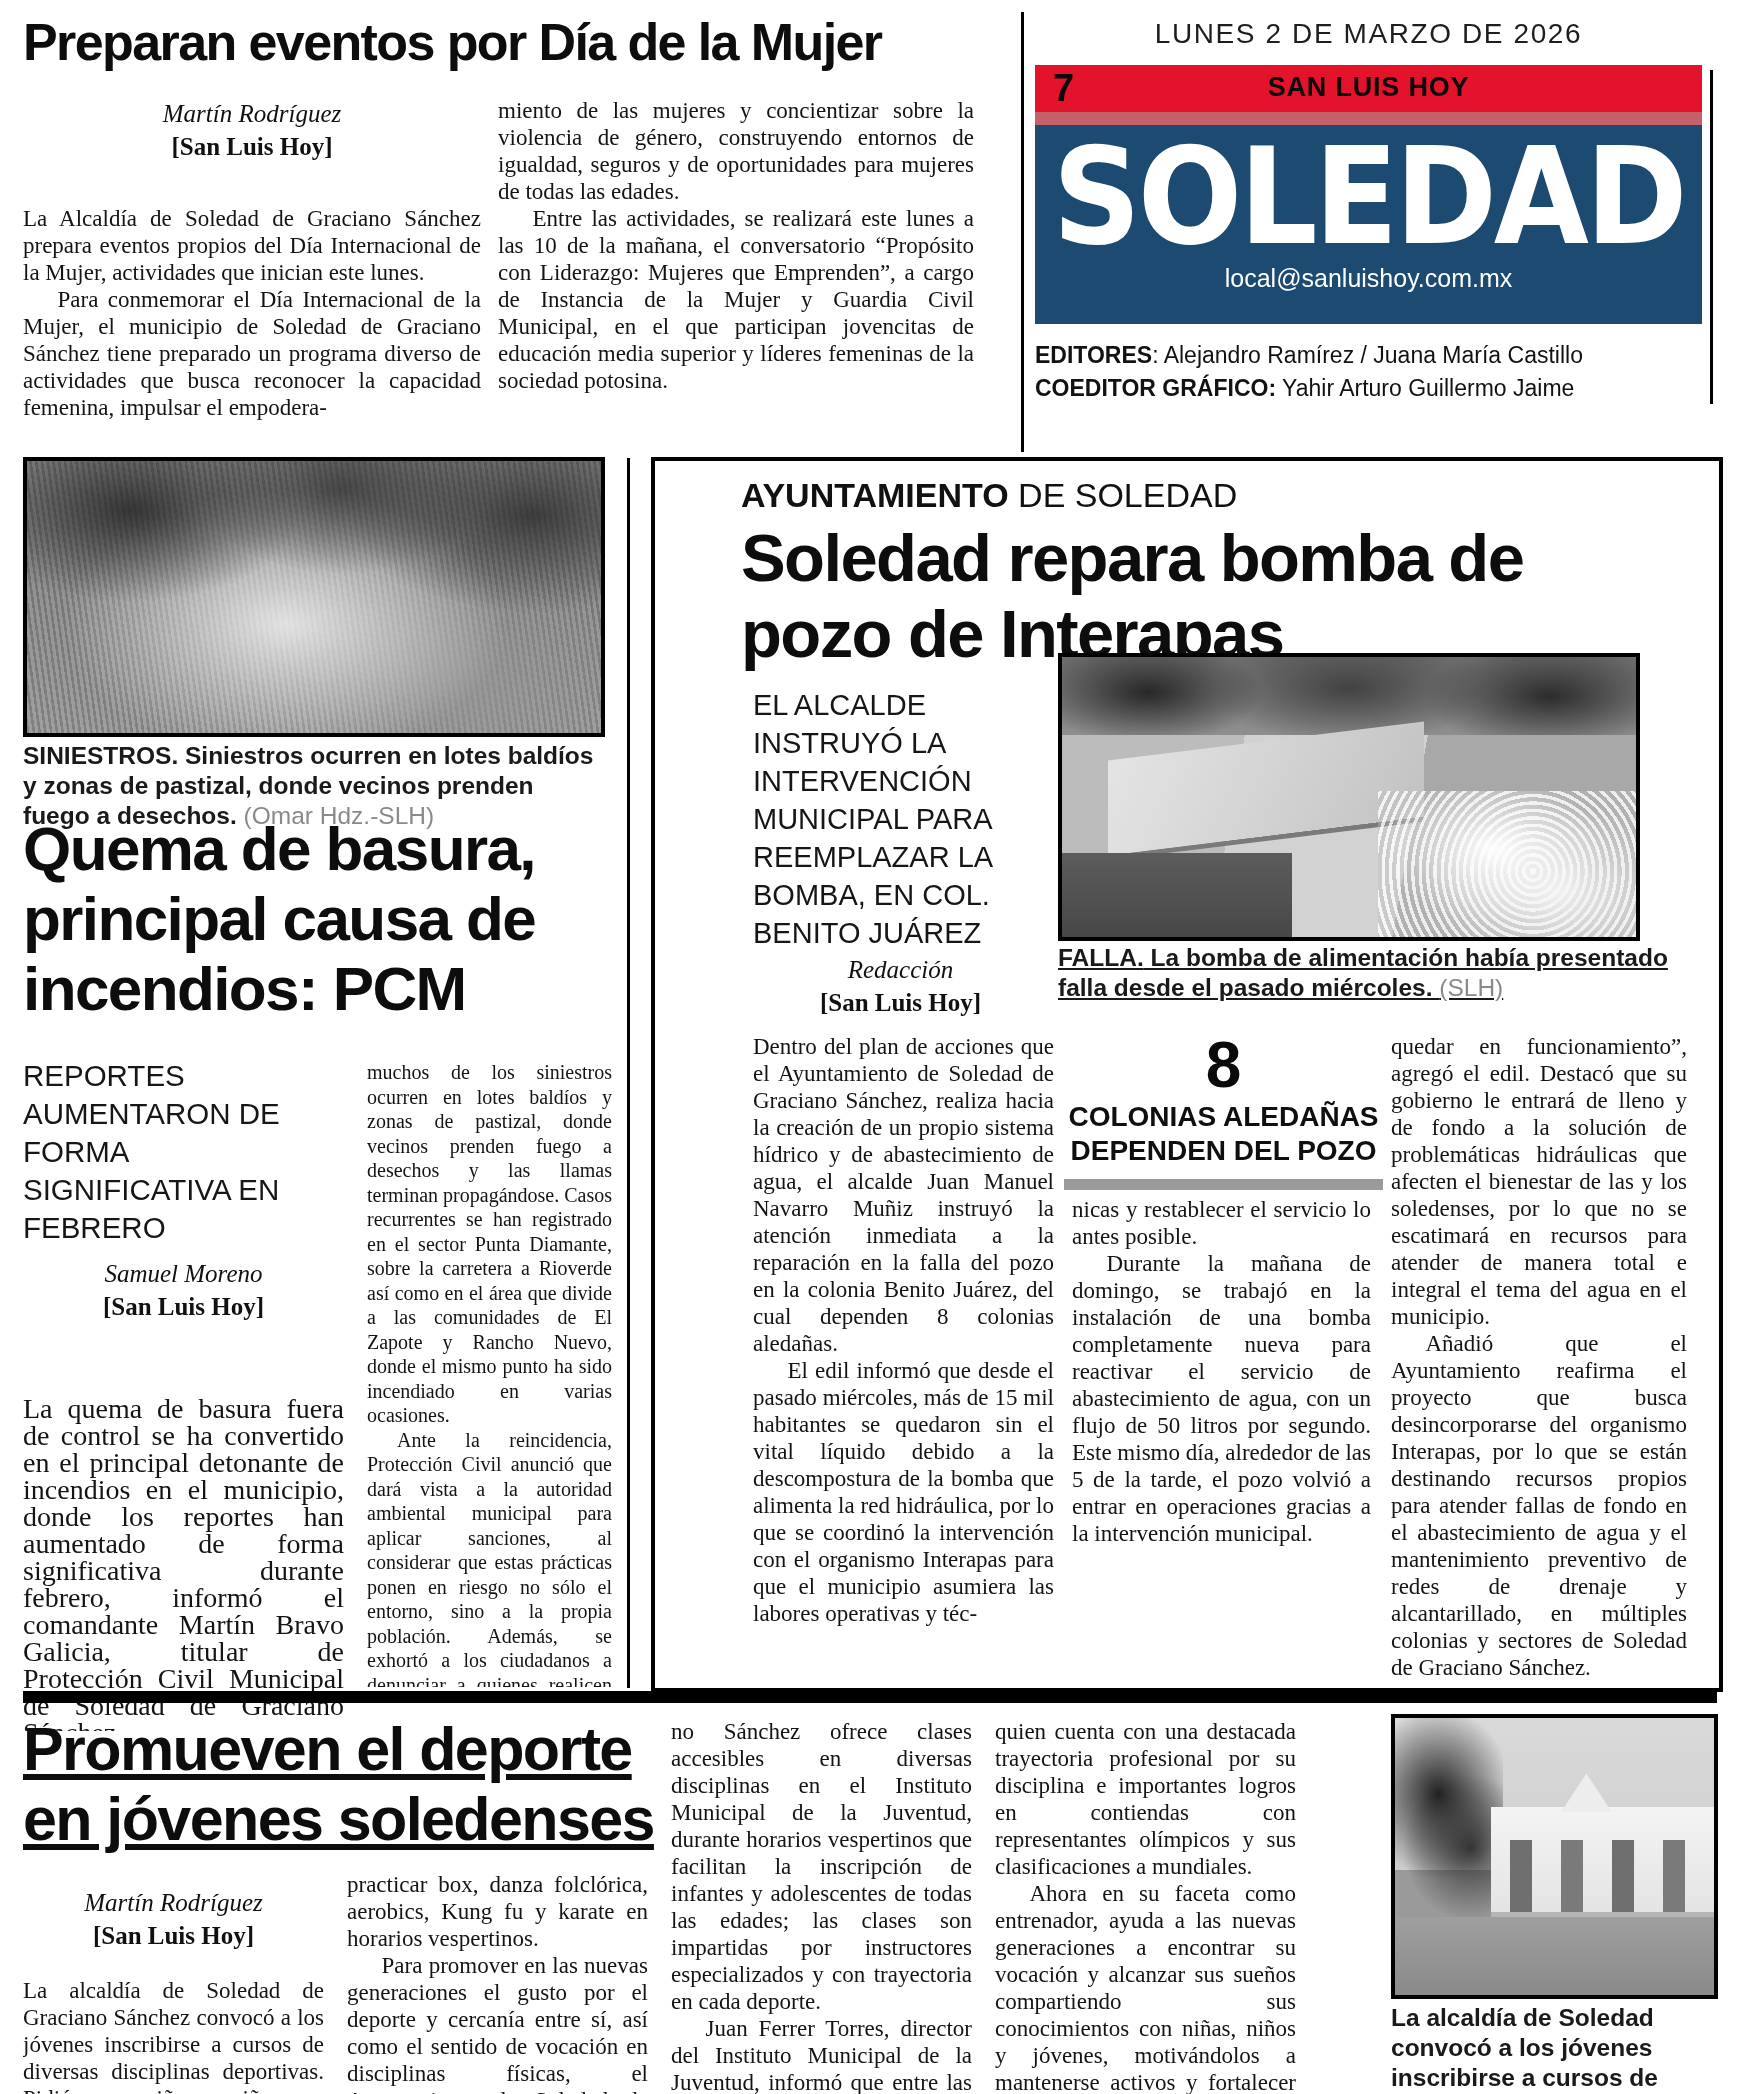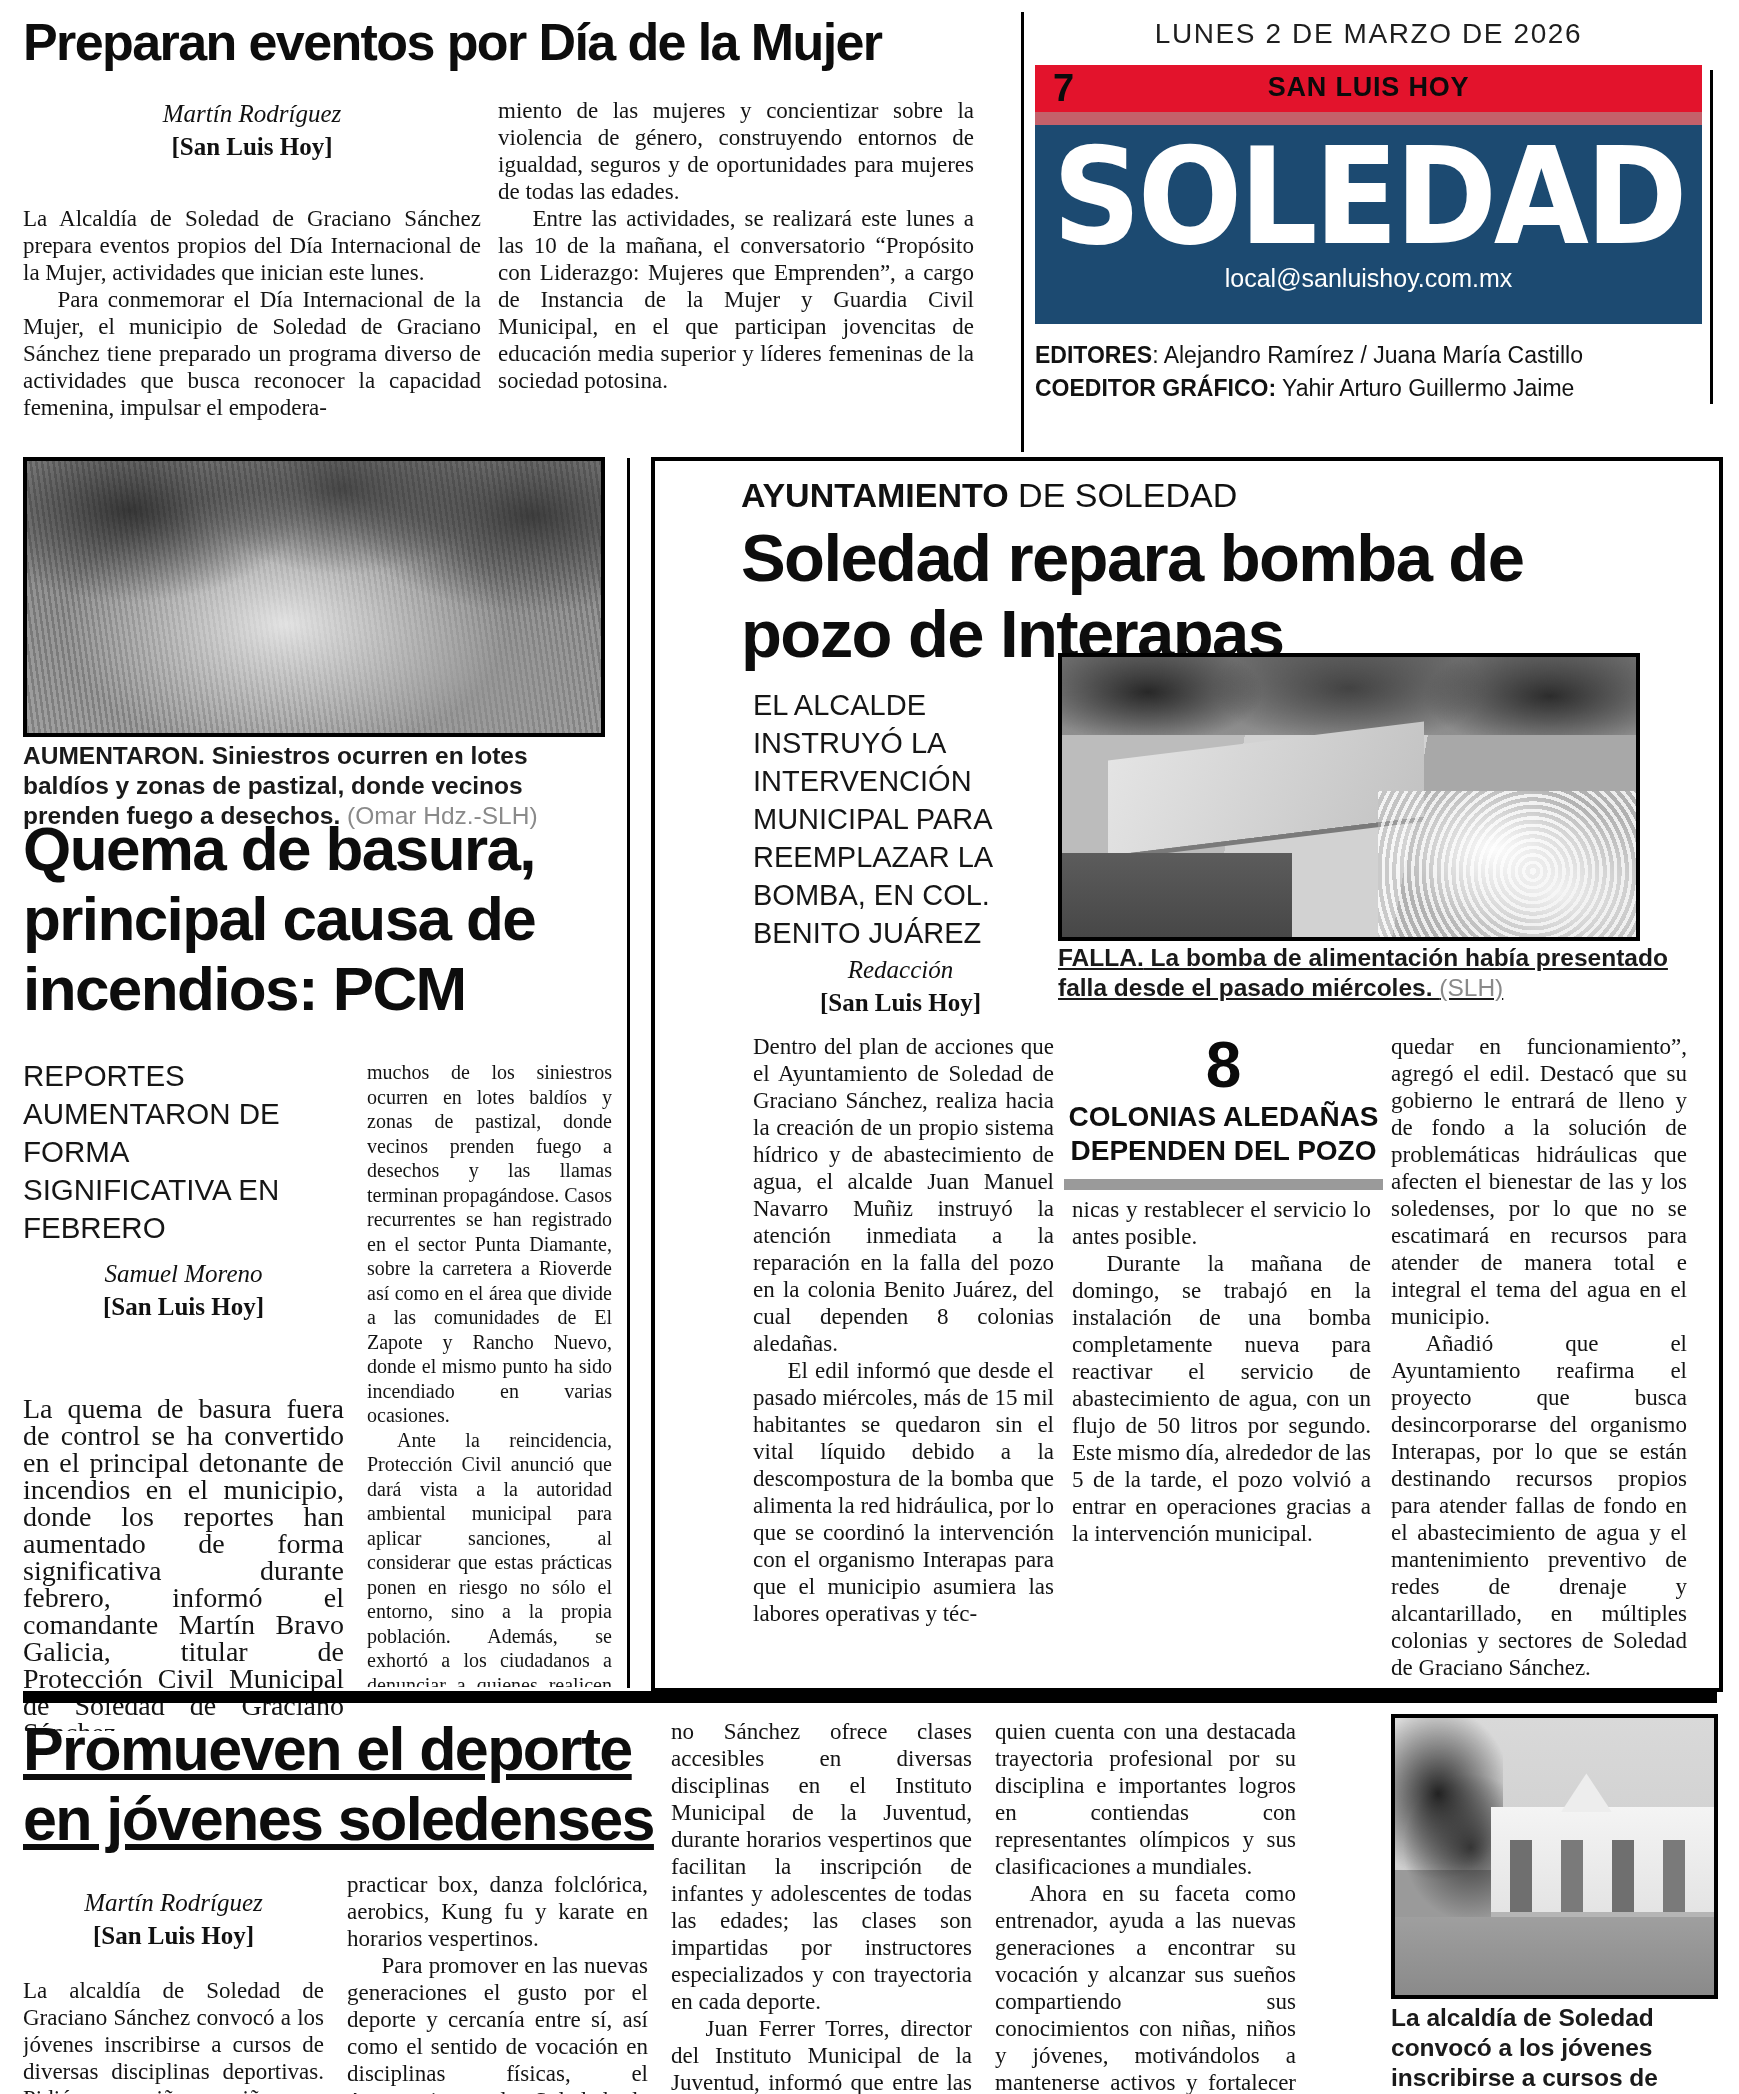--- a/index.html
+++ b/index.html
@@ -73,21 +73,21 @@
       background:
         radial-gradient(ellipse 245px 131px at 18% 18%, rgba(40,40,40,.85), rgba(40,40,40,0) 70%),
         radial-gradient(ellipse 213px 123px at 55% 10%, rgba(55,55,55,.8), rgba(55,55,55,0) 70%),
         radial-gradient(ellipse 262px 139px at 88% 20%, rgba(48,48,48,.85), rgba(48,48,48,0) 70%),
         radial-gradient(ellipse 295px 180px at 45% 60%, rgba(235,235,235,.9), rgba(235,235,235,0) 75%),
         radial-gradient(ellipse 245px 164px at 75% 80%, rgba(150,150,150,.8), rgba(150,150,150,0) 70%),
         repeating-linear-gradient(82deg, rgba(70,70,70,.30) 0 2.5px, rgba(170,170,170,.25) 2.5px 5.7px),
         linear-gradient(#7d7d7d,#9b9b9b);"></div>
   </div>
   <div class="abs cap" style="left:23px;top:741px;width:583px;">
-    <span class="lead">AUMENTARON.</span><span> Siniestros ocurren en lotes baldíos y zonas de pastizal, donde vecinos prenden fuego a desechos. </span><span class="credit">(Omar Hdz.-SLH)</span>
+    <span class="lead">SINIESTROS.</span><span> Siniestros ocurren en lotes baldíos y zonas de pastizal, donde vecinos prenden fuego a desechos. </span><span class="credit">(Omar Hdz.-SLH)</span>
   </div>
 
   <div class="abs hl" style="left:23px;top:814px;width:589px;font-size:62px;line-height:70px;">Quema de basura, principal causa de incendios: PCM</div>
 
   <div class="abs deck" style="left:23px;top:1057px;width:262px;font-size:29.5px;line-height:38px;">REPORTES AUMENTARON DE FORMA SIGNIFICATIVA EN FEBRERO</div>
 
   <div class="abs byline" style="left:23px;top:1260px;width:321px;">
     <span class="auth">Samuel Moreno</span>
     <span class="outlet">[San Luis Hoy]</span>
   </div>

